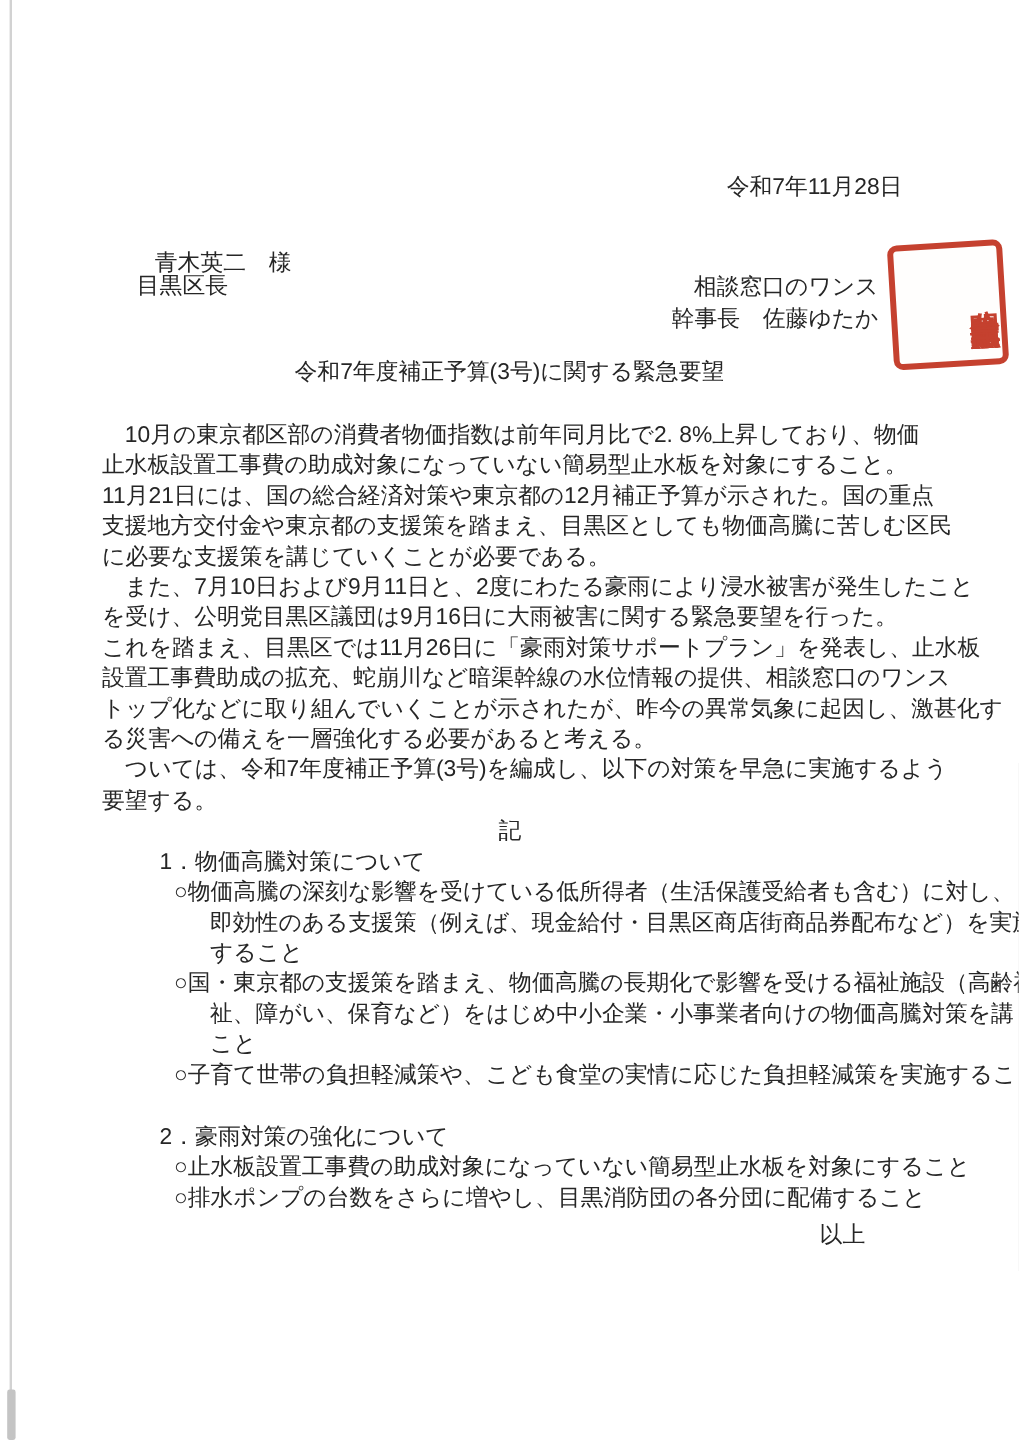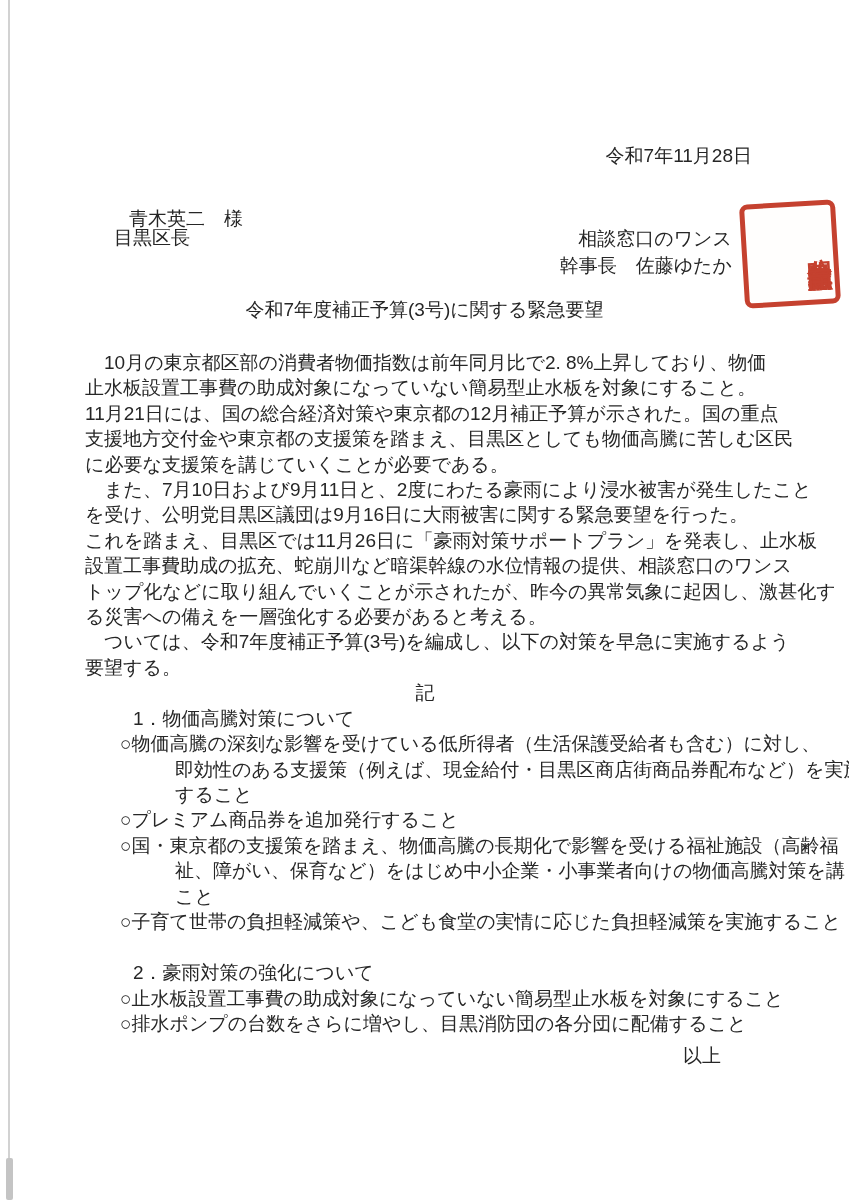--- a/index.html
+++ b/index.html
@@ -37,21 +37,21 @@
     height:84px;width:86px;
     margin:1px auto 0 auto;
     font-size:25px;line-height:28px;letter-spacing:2px;
     font-weight:bold;color:#c5412f;
     text-align:center;
     overflow:hidden;
   }
   .body-flow{position:absolute;left:85px;top:350px;width:680px;}
   .ln{line-height:25.4px;white-space:pre;}
   .sec{margin-left:48px;}
-  .item{margin-left:35px;}
+  .item{margin-left:60px;}
   .cont{margin-left:90px;}
   .center{text-align:center;}
   .right{text-align:right;margin-right:44px;margin-top:6px;}
   .gap-top{margin-top:26px;}
 </style>
 </head>
 <body>
 
 <div class="page">
   <div class="scan-edge"></div>
@@ -85,21 +85,20 @@
 
     <div class="ln">　ついては、令和7年度補正予算(3号)を編成し、以下の対策を早急に実施するよう</div>
     <div class="ln">要望する。</div>
 
     <div class="ln center">記</div>
 
     <div class="ln sec">1．物価高騰対策について</div>
     <div class="ln item">○物価高騰の深刻な影響を受けている低所得者（生活保護受給者も含む）に対し、</div>
     <div class="ln cont">即効性のある支援策（例えば、現金給付・目黒区商店街商品券配布など）を実施</div>
     <div class="ln cont">すること</div>
-    <div class="ln item">○プレミアム商品券を追加発行すること</div>
     <div class="ln item">○国・東京都の支援策を踏まえ、物価高騰の長期化で影響を受ける福祉施設（高齢福</div>
     <div class="ln cont">祉、障がい、保育など）をはじめ中小企業・小事業者向けの物価高騰対策を講じる</div>
     <div class="ln cont">こと</div>
     <div class="ln item">○子育て世帯の負担軽減策や、こども食堂の実情に応じた負担軽減策を実施すること</div>
 
     <div class="ln sec gap-top">2．豪雨対策の強化について</div>
     <div class="ln item">○止水板設置工事費の助成対象になっていない簡易型止水板を対象にすること</div>
     <div class="ln item">○排水ポンプの台数をさらに増やし、目黒消防団の各分団に配備すること</div>
 
     <div class="ln right">以上</div>

